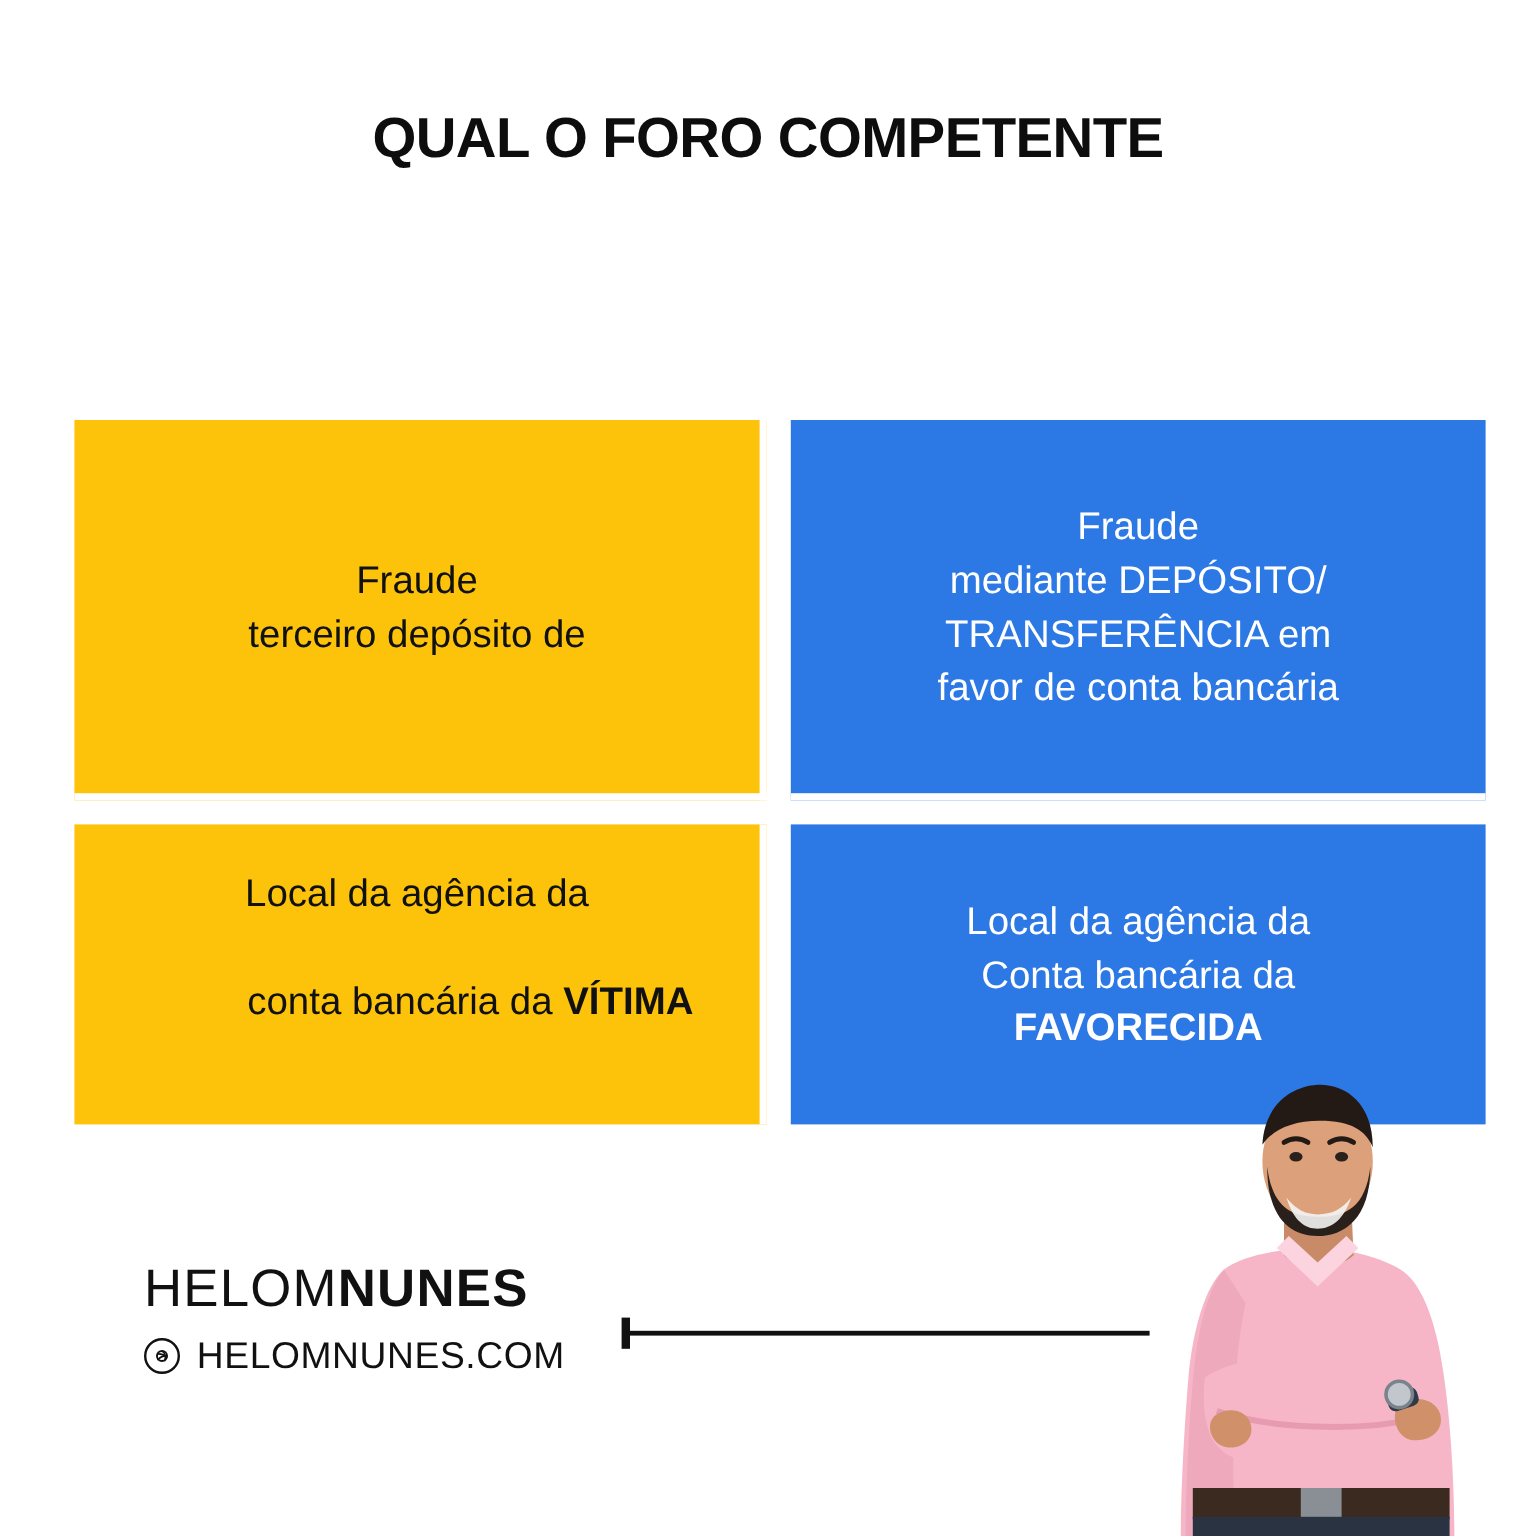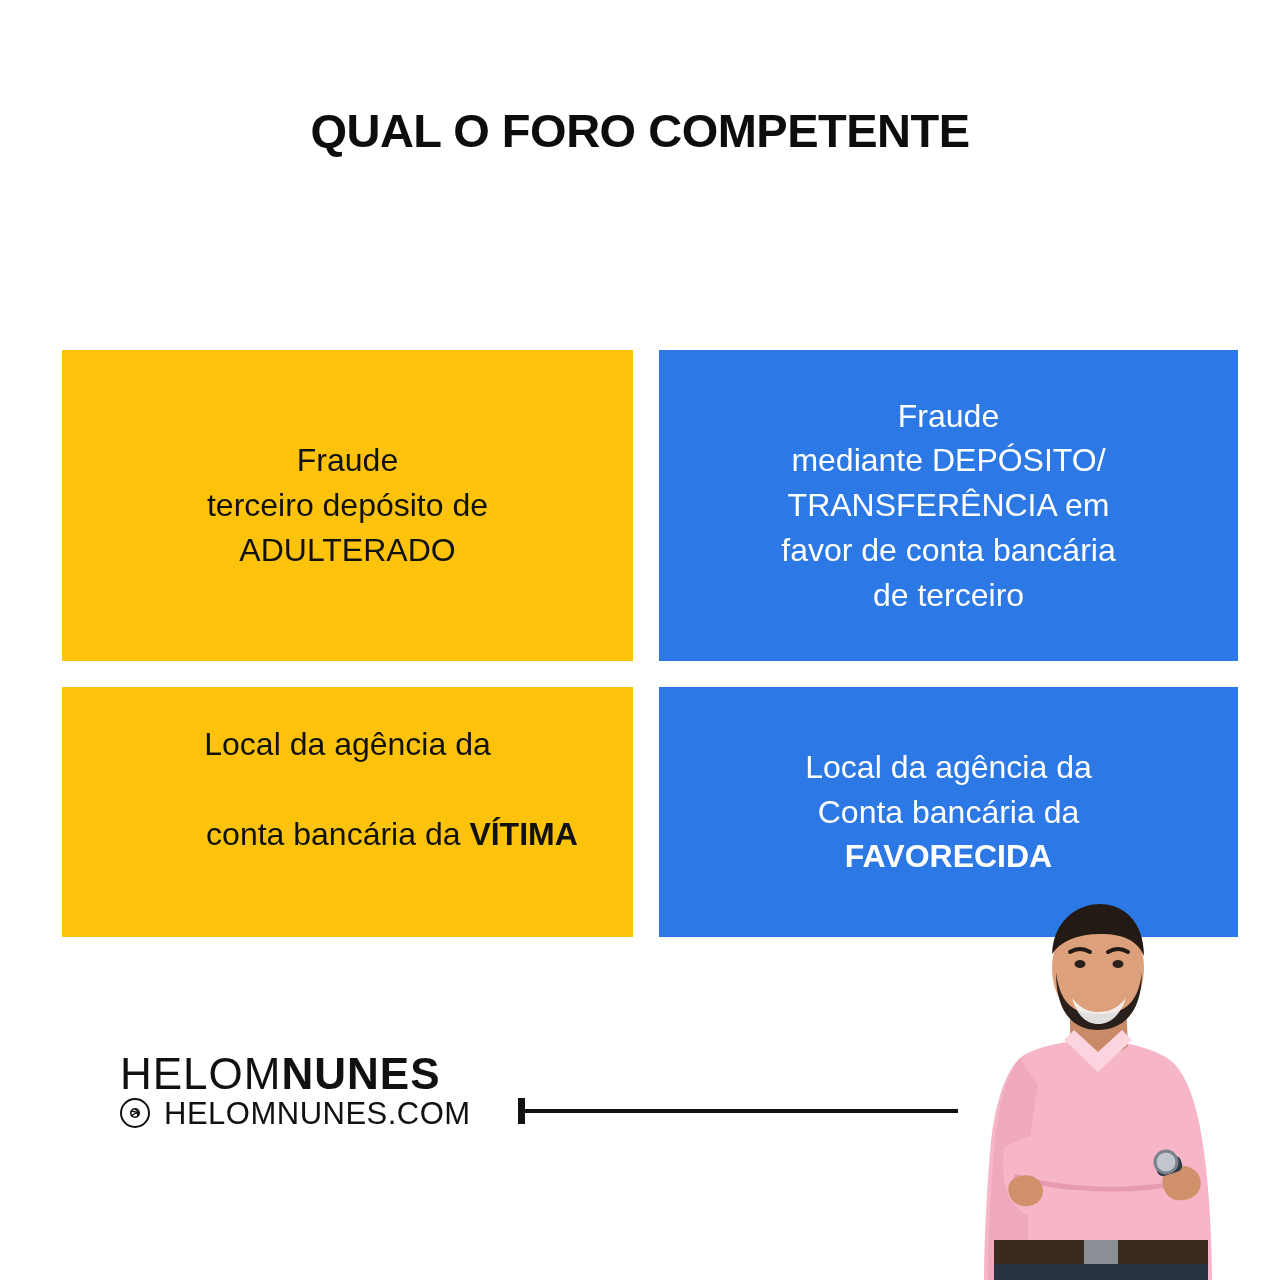--- a/index.html
+++ b/index.html
@@ -32,21 +32,20 @@
     color: #0d0d0d;
     font-weight: 800;
     font-size: 47px;
     line-height: 1.32;
     letter-spacing: -0.5px;
     text-transform: uppercase;
   }
   .title .line {
     display: block;
     white-space: pre;
-    margin-top: 16px;
   }
 
   
   .matrix {
     position: absolute;
     left: 62px;
     top: 350px;
     width: 1244px;
     height: 567px;
     display: grid;
@@ -109,22 +108,23 @@
     font-size: 44px;
     letter-spacing: 1px;
     color: #111111;
     font-weight: 400;
     line-height: 1;
     white-space: nowrap;
   }
   .brand-name b { font-weight: 800; }
   .brand-site-row {
     display: flex;
+    align-items: center;
     gap: 14px;
-    margin-top: 2px;
+    margin-top: 18px;
   }
   .dribbble {
     width: 30px;
     height: 30px;
     border-radius: 50%;
     border: 2px solid #111111;
     position: relative;
     box-sizing: border-box;
     flex: 0 0 auto;
   }
@@ -180,31 +180,29 @@
   <div class="title">
     <span class="line">QUAL O FORO COMPETENTE</span>
   </div>
 
   <div class="matrix">
 
     <div class="cell c-yellow-top">
       <p>
         <span class="lb">Fraude</span>
         <span class="lb">terceiro depósito de</span>
-        <span class="lb">ADULTERADO</span>
       </p>
     </div>
 
     <div class="cell c-blue-top">
       <p>
         <span class="lb">Fraude</span>
         <span class="lb">mediante DEPÓSITO/</span>
         <span class="lb">TRANSFERÊNCIA em</span>
         <span class="lb">favor de conta bancária</span>
-        <span class="lb">de terceiro</span>
       </p>
     </div>
 
     <div class="cell c-yellow-bottom">
       <p>
         <span class="lb">Local da agência da</span>
         <span class="lb">
           <span>conta bancária da </span><strong>VÍTIMA</strong>
         </span>
       </p>

